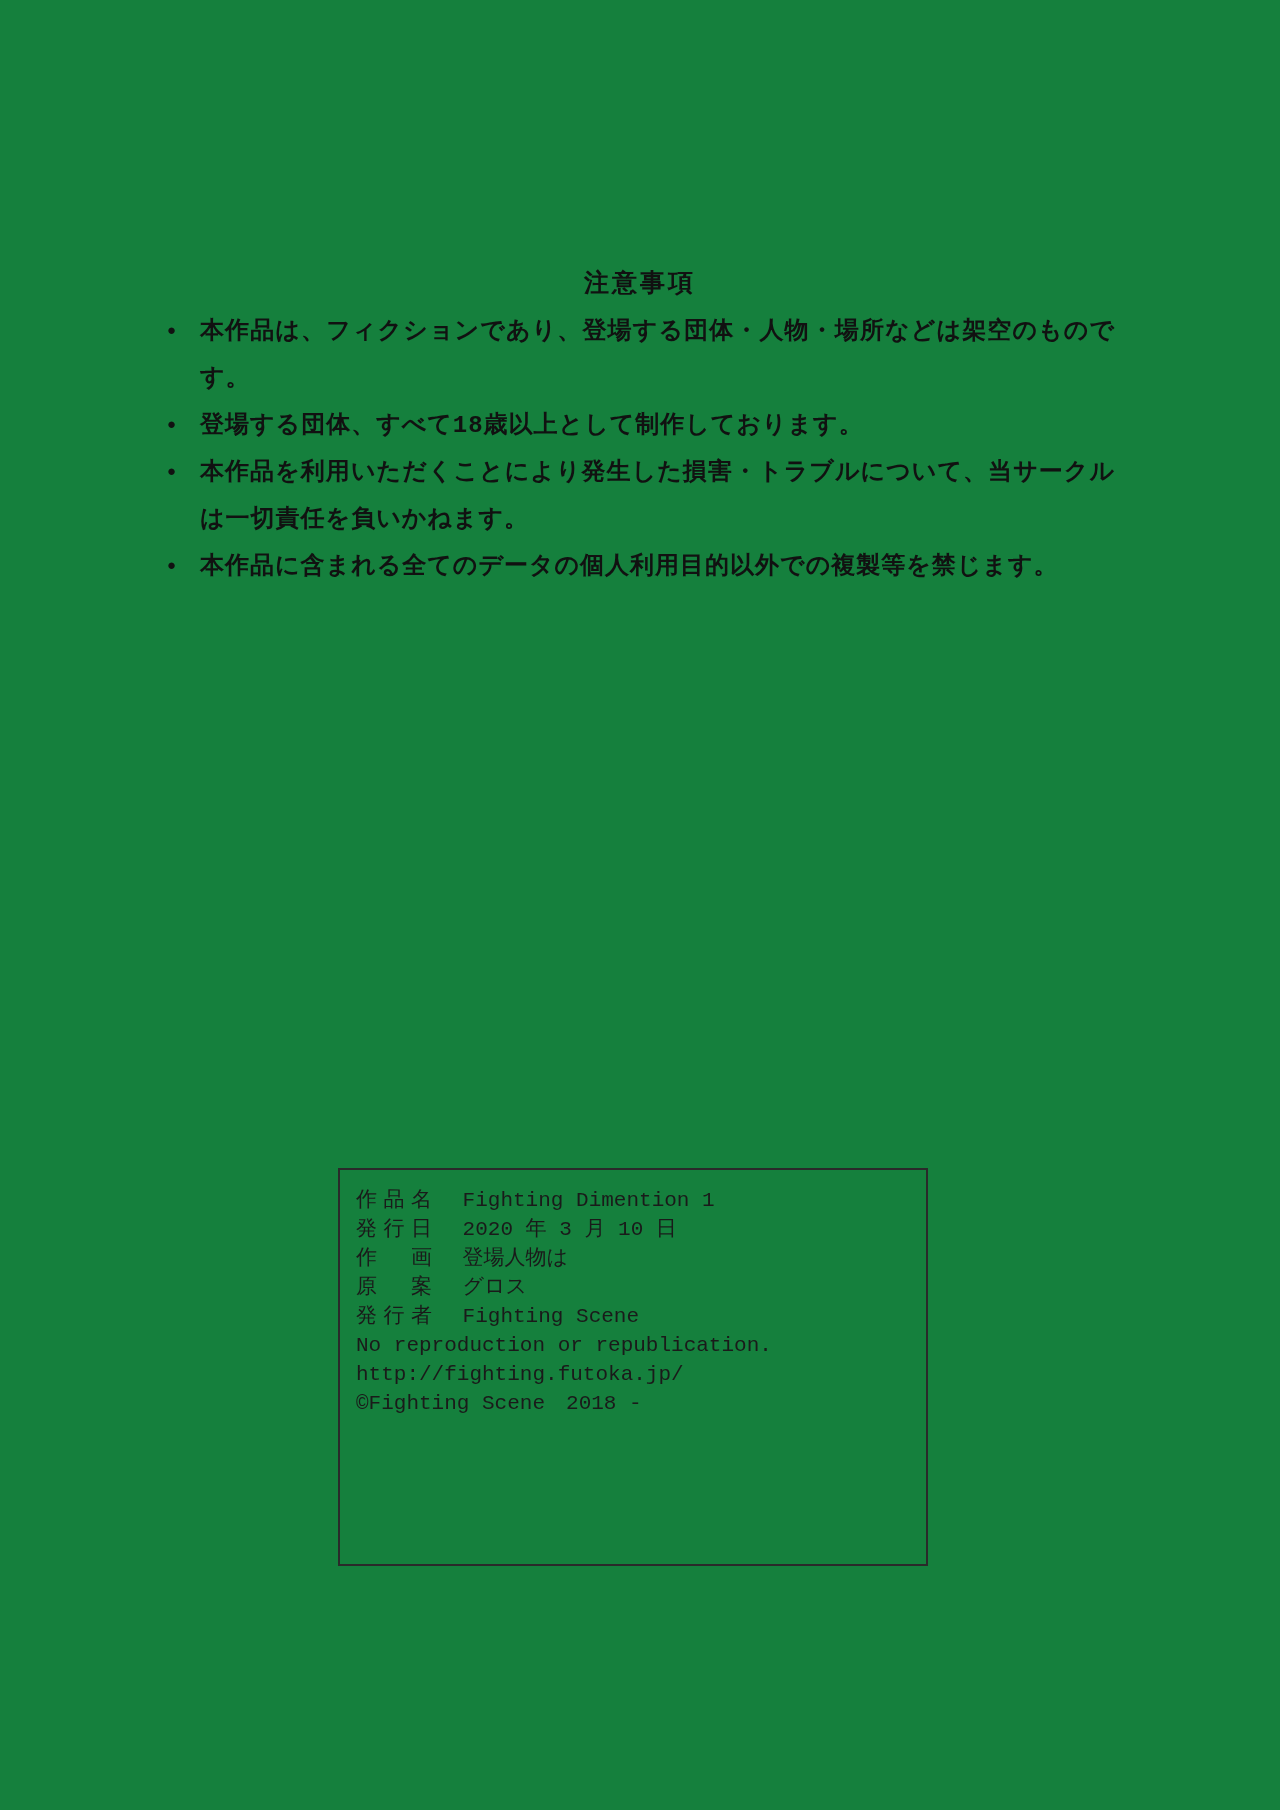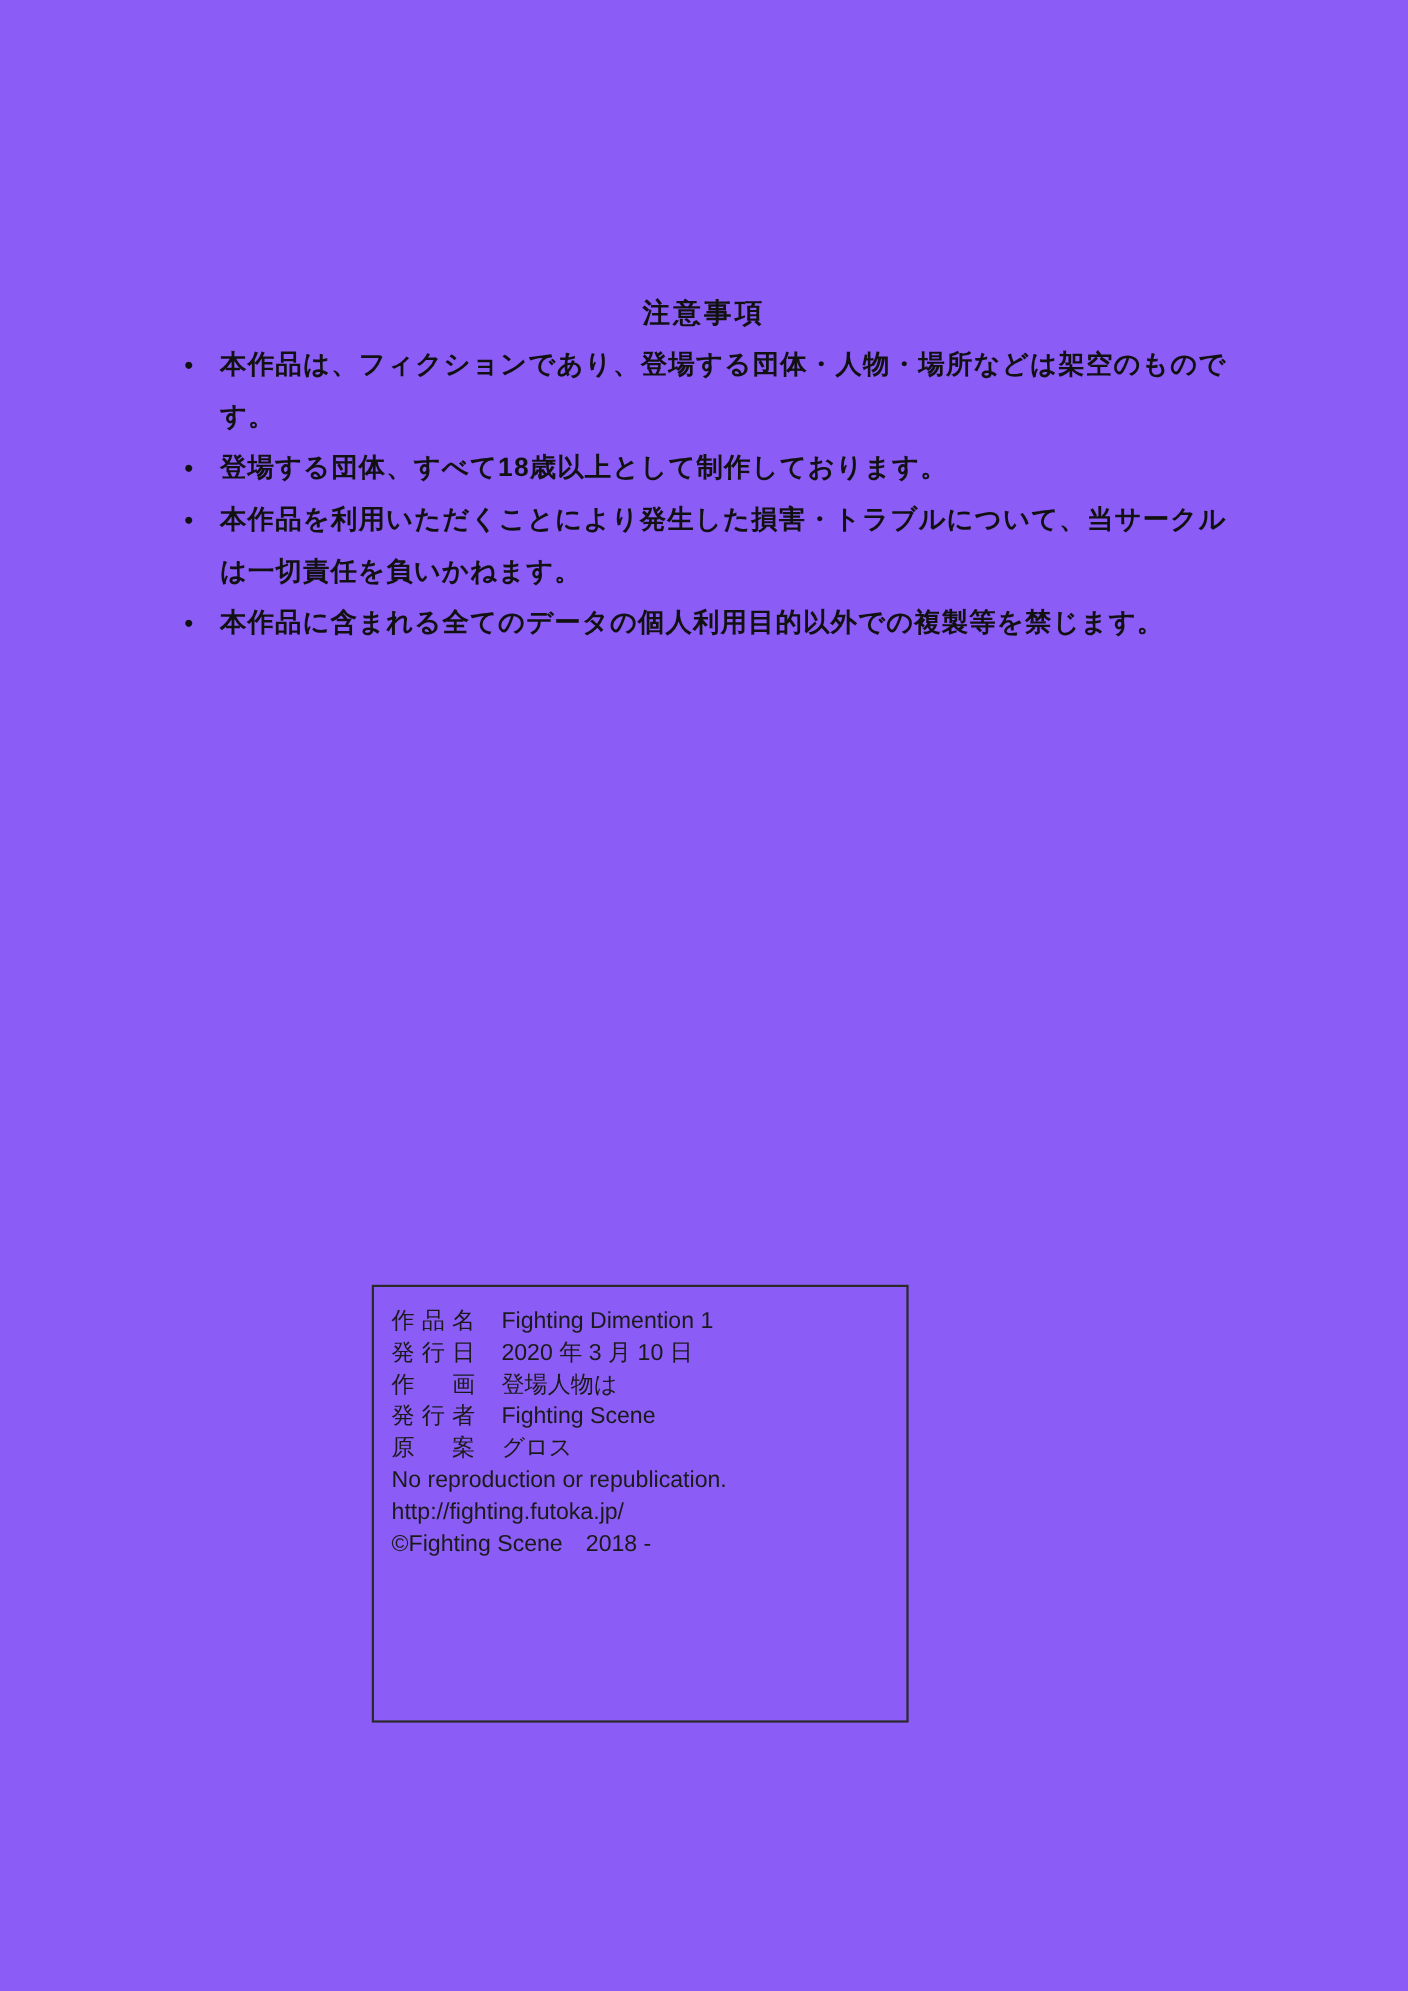--- a/index.html
+++ b/index.html
@@ -4,23 +4,23 @@
 <style>
   html, body {
     margin: 0;
     padding: 0;
     background: #ffffff;
   }
   .page {
     position: relative;
     width: 1280px;
     height: 1810px;
-    background: #8b5cf6;
+    background: #15803d;
     color: #111111;
-    font-family: Liberation Sans, sans-serif;
+    font-family: Liberation Mono, monospace;
     overflow: hidden;
   }
   .title {
     position: absolute;
     top: 268px;
     left: 0;
     width: 100%;
     margin: 0;
     text-align: center;
     font-size: 25px;
@@ -50,21 +50,21 @@
     position: absolute;
     left: 2px;
     top: 0;
     font-size: 15px;
     line-height: 47px;
   }
   .colophon {
     position: absolute;
     left: 338px;
     top: 1168px;
-    width: 488px;
+    width: 590px;
     height: 398px;
     box-sizing: border-box;
     border: 2px solid #2a2a2a;
     padding: 16px 16px;
     font-size: 21px;
     font-weight: normal;
     color: #1a1a1a;
   }
   .colophon .row,
   .colophon .line {
@@ -117,25 +117,25 @@
     </div>
     <div class="row">
       <span class="label">発行日</span>
       <span class="value">2020 年 3 月 10 日</span>
     </div>
     <div class="row">
       <span class="label">作画</span>
       <span class="value">登場人物は</span>
     </div>
     <div class="row">
+      <span class="label">原案</span>
+      <span class="value">グロス</span>
+    </div>
+    <div class="row">
       <span class="label">発行者</span>
       <span class="value">Fighting Scene</span>
-    </div>
-    <div class="row">
-      <span class="label">原案</span>
-      <span class="value">グロス</span>
     </div>
     <div class="line">No reproduction or republication.</div>
     <div class="line">http://fighting.futoka.jp/</div>
     <div class="line">©Fighting Scene　2018 -</div>
   </div>
 
 </div>
 
 </body></html>

